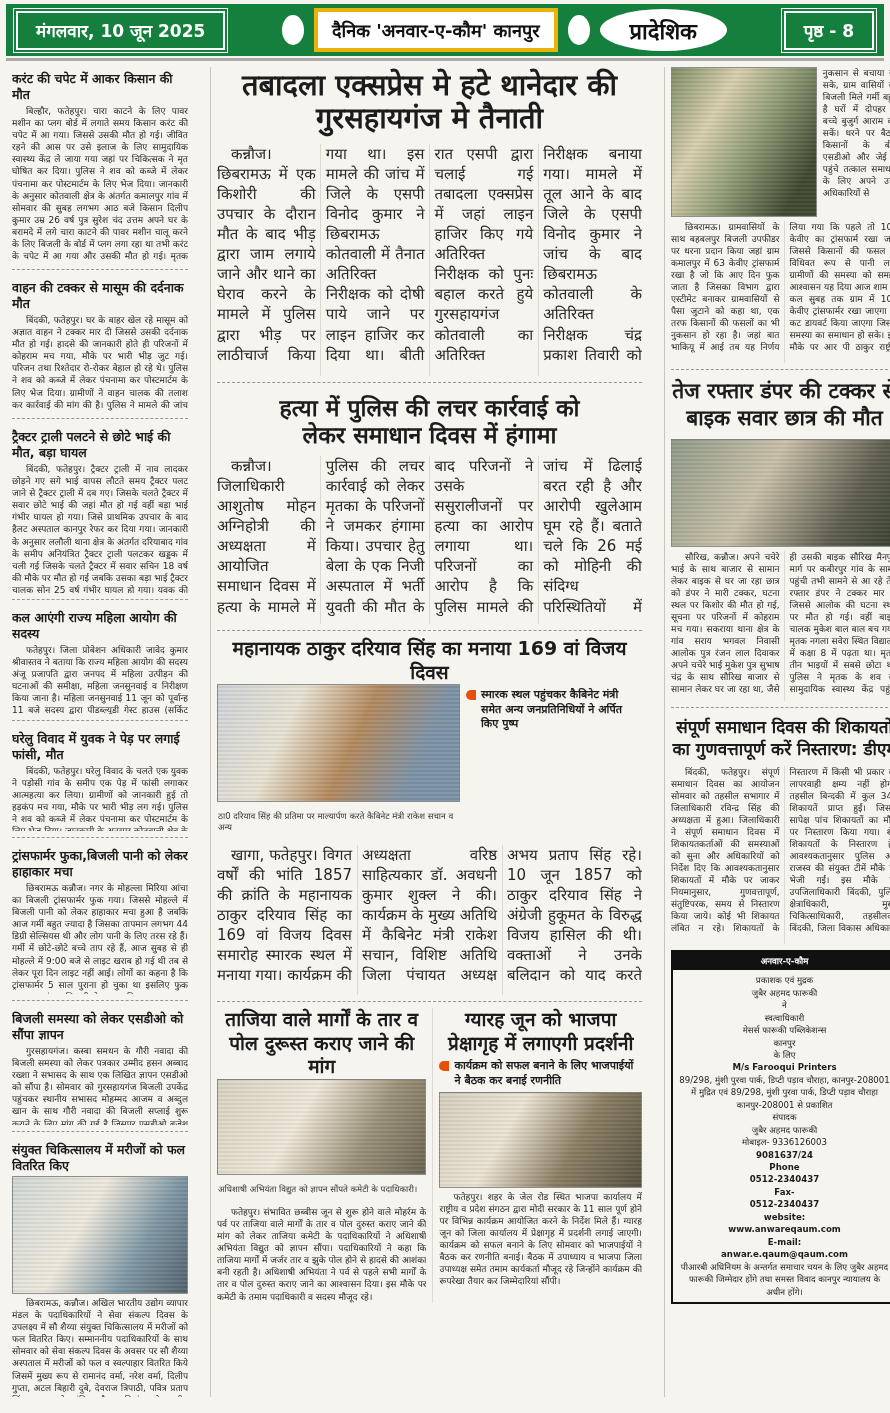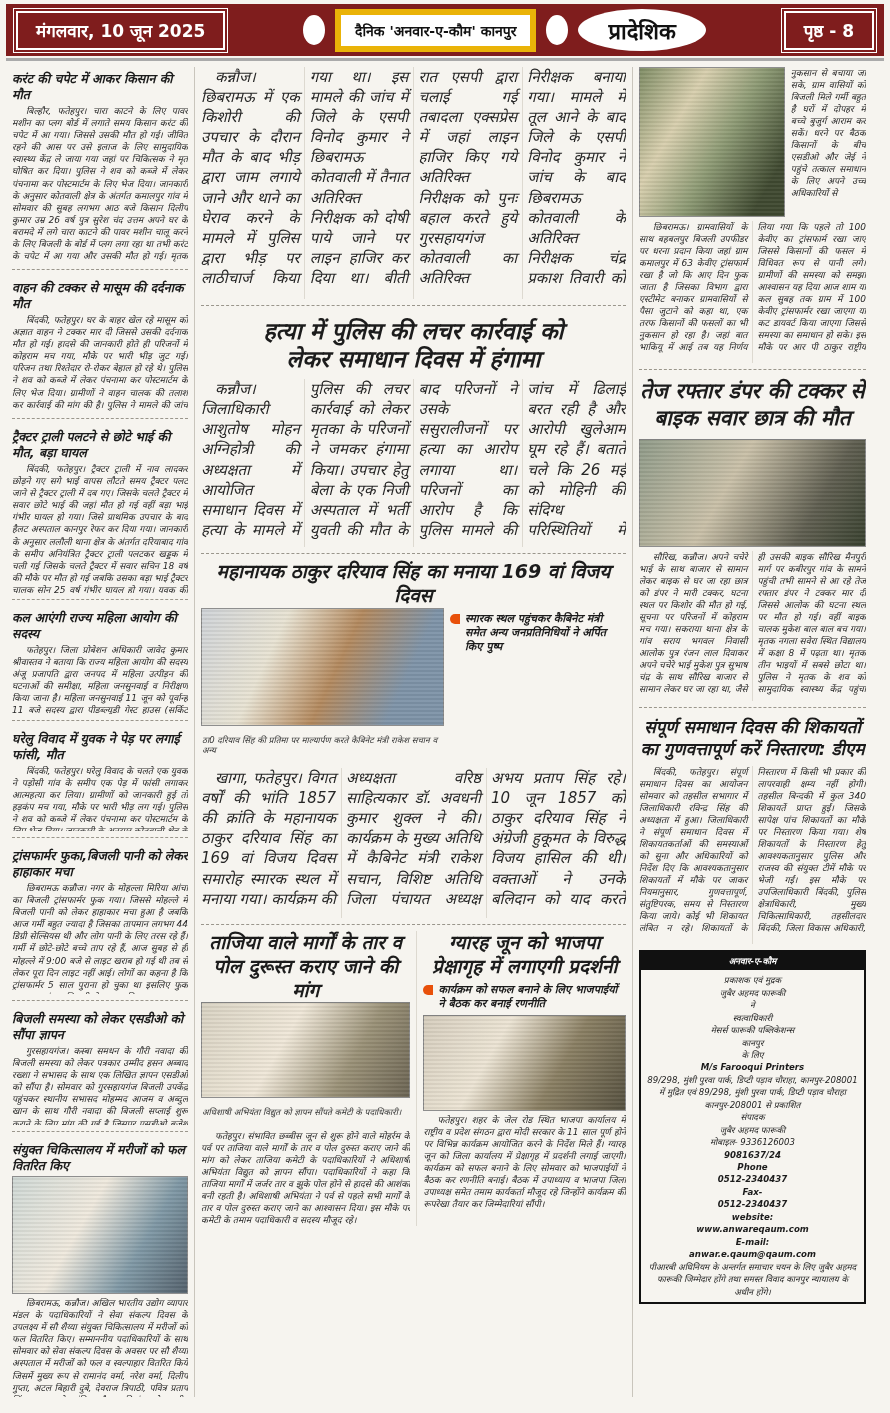--- a/index.html
+++ b/index.html
@@ -1,30 +1,30 @@
 <!DOCTYPE html>
 <html lang="hi" style="--accent: #e8500a;"><head>
 <meta charset="utf-8">
 <style>
   :root{ --accent:#e8500a; --ink:#1c1c1c; --paper:#f6f4ef; }
   *{margin:0;padding:0;box-sizing:border-box;}
   body{width:890px;height:1413px;background:#e9e7e2;font-family:"DejaVu Sans","Liberation Sans",sans-serif;color:var(--ink);}
   .page{width:890px;height:1413px;background:var(--paper);overflow:hidden;position:relative;}
 
   
-  .masthead{height:52px;margin:4px 6px 2px 6px;background:#7f1d1d;display:flex;align-items:center;gap:10px;padding:0 10px;}
+  .masthead{height:52px;margin:4px 6px 2px 6px;background:#15803d;display:flex;align-items:center;gap:10px;padding:0 10px;}
   .mast-box{border:2px solid #fff;outline:1px solid #fff;outline-offset:2px;color:#fff;font-weight:bold;font-size:17px;padding:6px 18px;white-space:nowrap;}
-  .mast-title{background:#fff;color:#111;border:6px solid #eab308;font-weight:bold;font-size:14px;padding:6px 14px;white-space:nowrap;}
+  .mast-title{background:#fff;color:#111;border:4px solid #eab308;font-weight:bold;font-size:18px;padding:6px 14px;white-space:nowrap;}
   .mast-oval{background:#fff;color:#111;font-weight:bold;font-size:22px;padding:6px 30px;border-radius:50%;white-space:nowrap;}
   .mast-dot{width:22px;height:30px;background:#fff;border-radius:50%;flex:0 0 auto;}
   .spacer{flex:1;}
   .rule{height:3px;background:#aaa;margin:2px 6px;}
 
   
-  .content{display:grid;grid-template-columns:188px 438px 240px;gap:0;padding:4px 6px;font-style:italic;}
+  .content{display:grid;grid-template-columns:188px 438px 240px;gap:16px;padding:4px 6px;}
   .col{padding:0 6px;overflow:hidden;height:1330px;}
   .col + .col{border-left:1px solid #c9c5bc;}
 
   
   .hl-sm{font-size:12.5px;font-weight:bold;line-height:1.25;margin:4px 0 3px;}
   .hl-xl{font-size:29px;font-weight:bold;text-align:center;line-height:1.15;margin:2px 0 8px;}
   .hl-lg{font-size:23px;font-weight:bold;text-align:center;line-height:1.2;margin:6px 0;}
   .hl-md{font-size:19px;font-weight:bold;text-align:center;line-height:1.25;margin:0 0;}
   .hl-rt{font-size:19.5px;font-weight:bold;text-align:center;line-height:1.3;margin:2px 0 6px;}
   .body-txt{font-size:9px;line-height:1.34;text-align:justify;text-indent:14px;color:#262626;}
@@ -124,20 +124,21 @@
         <h3 class="hl-sm">संयुक्त चिकित्सालय में मरीजों को फल वितरित किए</h3>
         <div class="photo ph-hospital"></div>
         <p class="body-txt" style="margin-top:3px">छिबरामऊ, कन्नौज। अखिल भारतीय उद्योग व्यापार मंडल के पदाधिकारियों ने सेवा संकल्प दिवस के उपलक्ष्य में सौ शैय्या संयुक्त चिकित्सालय में मरीजों को फल वितरित किए। सम्माननीय पदाधिकारियों के साथ सोमवार को सेवा संकल्प दिवस के अवसर पर सौ शैय्या अस्पताल में मरीजों को फल व स्वल्पाहार वितरित किये जिसमें मुख्य रूप से रामानंद वर्मा, नरेश वर्मा, दिलीप गुप्ता, अटल बिहारी दुबे, देवराज त्रिपाठी, पवित्र प्रताप सिंह, अनुज दुबे, अंकित चौहान, हिमांशु दुबे, सन्दीप आदि उपस्थित रहे।</p>
       </section>
 
     </div>
 
     <div class="col">
 
       <section class="story">
+        <h1 class="hl-xl">तबादला एक्सप्रेस मे हटे थानेदार की गुरसहायगंज मे तैनाती</h1>
         <p class="body-txt body-md cols-4" style="height:232px;overflow:hidden">कन्नौज। छिबरामऊ में एक किशोरी की उपचार के दौरान मौत के बाद भीड़ द्वारा जाम लगाये जाने और थाने का घेराव करने के मामले में पुलिस द्वारा भीड़ पर लाठीचार्ज किया गया था। इस मामले की जांच में जिले के एसपी विनोद कुमार ने छिबरामऊ कोतवाली में तैनात अतिरिक्त निरीक्षक को दोषी पाये जाने पर लाइन हाजिर कर दिया था। बीती रात एसपी द्वारा चलाई गई तबादला एक्सप्रेस में जहां लाइन हाजिर किए गये अतिरिक्त निरीक्षक को पुनः बहाल करते हुये गुरसहायगंज कोतवाली का अतिरिक्त निरीक्षक बनाया गया। मामले में तूल आने के बाद जिले के एसपी विनोद कुमार ने जांच के बाद छिबरामऊ कोतवाली के अतिरिक्त निरीक्षक चंद्र प्रकाश तिवारी को लाइन हाजिर कर दिया था। मामले में जिले के अधिकारियों के क्षेत्रान्तर्गत 12 दरोगाओं के कार्यक्षेत्र में फेरबदल किया गया है। हालांकि बीती तबादला एक्सप्रेस में 16 दिन बाद ही लाइन हाजिर किए गये अतिरिक्त निरीक्षक को पुनः गुरसहायगंज कोतवाली में तैनाती दे दी गई। समाधान दिवस पर आये शिकायतकर्ताओं की सुनवाई हेतु सेल प्रभारी इंस्पेक्टर दिग्विजय सिंह को पीआरओ नियुक्त किया गया है।</p>
       </section>
       <hr class="dashed">
 
       <section class="story">
         <h2 class="hl-lg" style="width:78%;margin-left:auto;margin-right:auto">हत्या में पुलिस की लचर कार्रवाई को लेकर समाधान दिवस में हंगामा</h2>
         <p class="body-txt body-md cols-4" style="height:168px;overflow:hidden">कन्नौज। जिलाधिकारी आशुतोष मोहन अग्निहोत्री की अध्यक्षता में आयोजित समाधान दिवस में हत्या के मामले में पुलिस की लचर कार्रवाई को लेकर मृतका के परिजनों ने जमकर हंगामा किया। उपचार हेतु बेला के एक निजी अस्पताल में भर्ती युवती की मौत के बाद परिजनों ने उसके ससुरालीजनों पर हत्या का आरोप लगाया था। परिजनों का आरोप है कि पुलिस मामले की जांच में ढिलाई बरत रही है और आरोपी खुलेआम घूम रहे हैं। बताते चले कि 26 मई को मोहिनी की संदिग्ध परिस्थितियों में मौत हो गई थी, मायके पक्ष ने ससुराल पक्ष पर हत्या का आरोप लगाते हुए तहरीर दी थी। जिलाधिकारी ने पुलिस अधीक्षक को मामले की निष्पक्ष जांच कर कड़ी कार्रवाई के निर्देश देकर परिजनों को शांत कराया। समाधान दिवस में जिले भर से आये फरियादियों की समस्याओं को सुनकर अधिकारियों को गुणवत्तापूर्ण निस्तारण के निर्देश दिये।</p>
       </section>
       <hr class="dashed">
 

